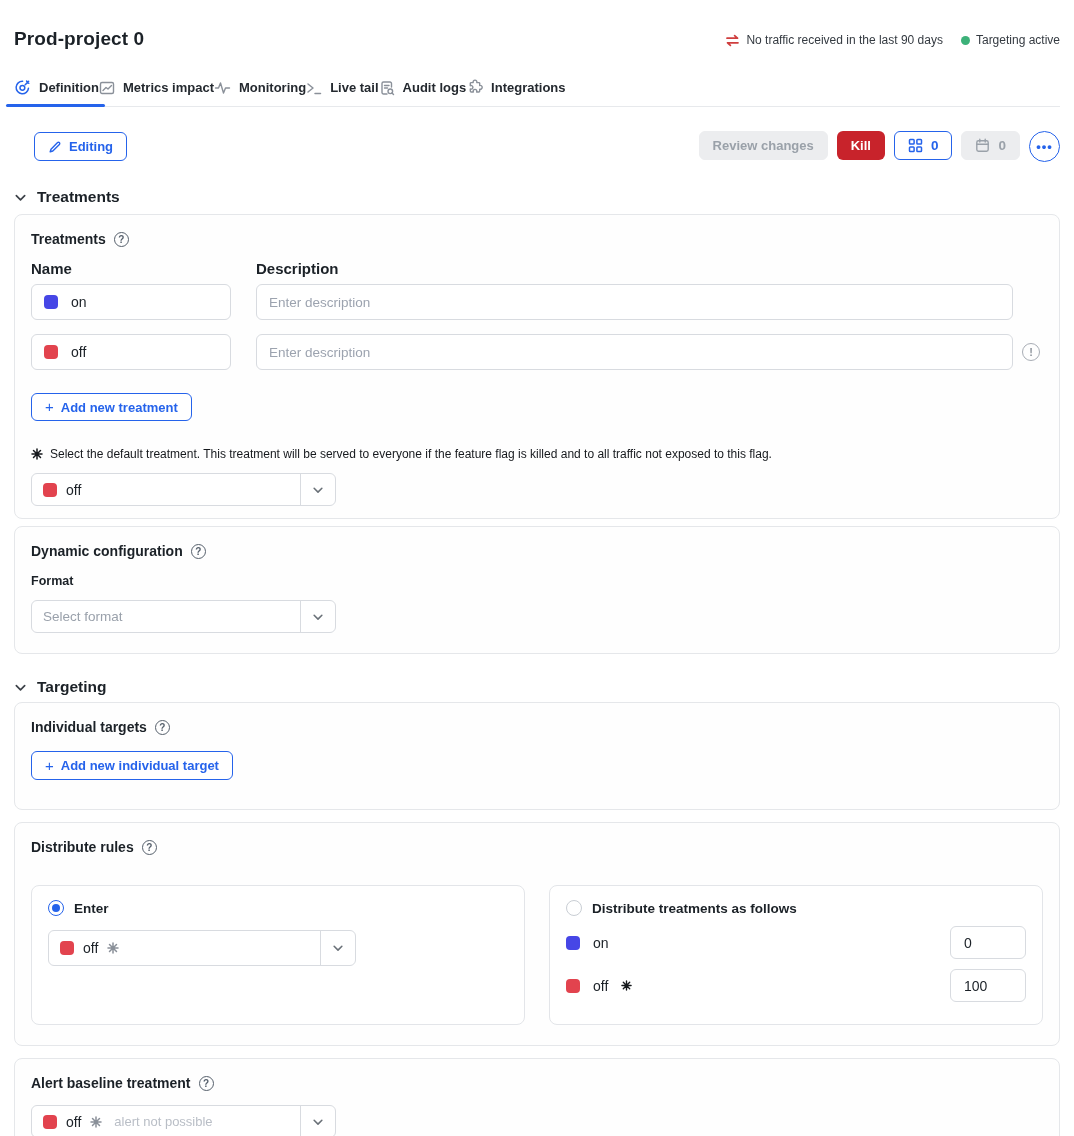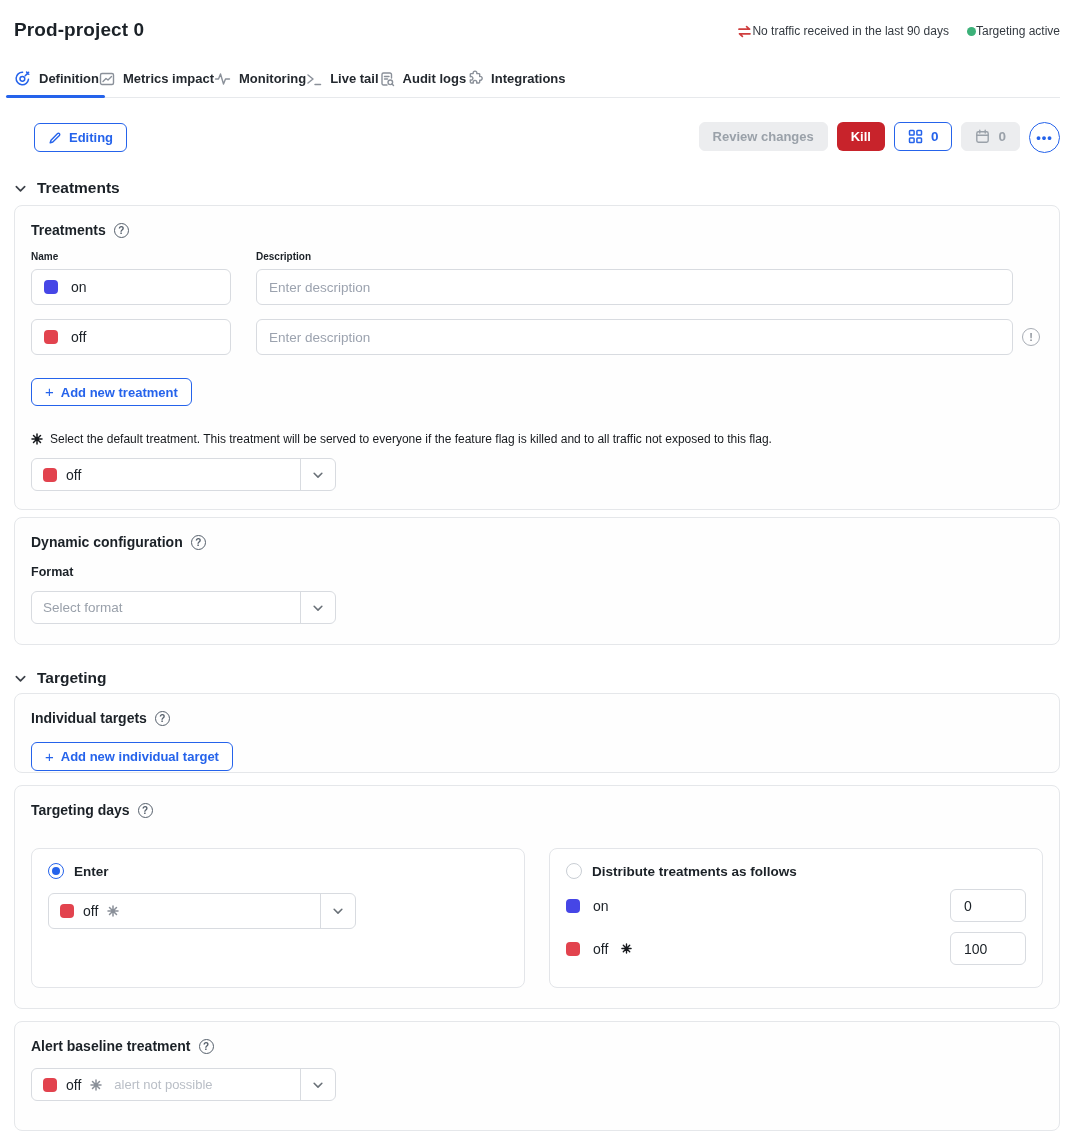--- a/index.html
+++ b/index.html
@@ -7,24 +7,24 @@
   body {
     font-family: "Liberation Sans", "DejaVu Sans", sans-serif;
     background: #ffffff;
     color: #1b2127;
     overflow: hidden;
     position: relative;
   }
   .content { padding: 0 14px; }
 
   
-  .header-row { display: flex; justify-content: space-between; align-items: flex-start; padding-top: 19px; }
+  .header-row { display: flex; justify-content: space-between; align-items: flex-start; padding-top: 28px; }
   .page-title { font-size: 19px; font-weight: 700; letter-spacing: .1px; }
   .status-group { display: flex; align-items: center; gap: 18px; margin-top: 5px; font-size: 12px; color: #343a41; }
-  .status-item { display: flex; align-items: center; }
+  .status-item { display: flex; align-items: center; gap: 6px; }
   .green-dot { width: 9px; height: 9px; border-radius: 50%; background: #3cb179; display: inline-block; }
 
   
   .tabs { display: flex; margin-top: 29px; border-bottom: 1px solid #e7e9ec; }
   .tab { display: flex; align-items: center; gap: 8px; padding-bottom: 10px; position: relative;
          font-size: 13px; font-weight: 700; color: #24292f; cursor: pointer; }
   .tab .ticon { color: #8a9099; display: flex; }
   .tab.active .ticon { color: #2563eb; }
   .tab.active::after { content: ""; position: absolute; left: -8px; right: -6px; bottom: -1px; height: 3px; background: #2563eb; border-radius: 2px; }
 
@@ -46,30 +46,30 @@
   
   .section-heading { display: flex; align-items: center; gap: 10px; font-size: 15.5px; font-weight: 700; }
   .sh-1 { margin-top: 26px; }
   .sh-2 { margin-top: 24px; }
 
   
   .panel { border: 1px solid #e5e7ea; border-radius: 8px; background: #fefefe; padding: 16px; }
   .panel-title { display: flex; align-items: center; gap: 8px; font-size: 14px; font-weight: 700; }
   .p-treatments { margin-top: 8px; height: 305px; }
   .p-dynamic { margin-top: 7px; height: 128px; }
-  .p-individual { margin-top: 6px; height: 80px; }
+  .p-individual { margin-top: 6px; height: 108px; }
   .p-rules { margin-top: 12px; height: 224px; }
   .p-alert { margin-top: 12px; height: 110px; }
 
   .help-icon { width: 15px; height: 15px; border-radius: 50%; border: 1px solid #56606c;
                color: #56606c; font-size: 10px; font-weight: 700; display: inline-flex;
                align-items: center; justify-content: center; flex: 0 0 auto; }
 
   
-  .col-labels { display: flex; margin-top: 13px; font-size: 10px; font-weight: 700; }
+  .col-labels { display: flex; margin-top: 13px; font-size: 15px; font-weight: 700; }
   .col-name-label { width: 225px; }
   .treat-row { display: flex; align-items: center; margin-top: 7px; }
   .treat-row + .treat-row { margin-top: 14px; }
   .name-box { width: 200px; height: 36px; border: 1px solid #d8dbe0; border-radius: 6px;
               display: flex; align-items: center; gap: 13px; padding: 0 12px; margin-right: 25px;
               background: #fff; font-size: 14px; }
   .sq { width: 14px; height: 14px; border-radius: 4px; flex: 0 0 auto; }
   .desc-input { width: 757px; height: 36px; border: 1px solid #d8dbe0; border-radius: 6px;
                 padding: 0 12px; font-size: 13.5px; font-family: inherit; color: #1b2127; background: #fff; }
   .desc-input::placeholder { color: #9ca3af; }
@@ -341,21 +341,21 @@
     </div>
     <button class="btn btn-outline-blue add-btn" style="margin-top:16px; height:29px;">
       <span class="plus">+</span>
       <span>Add new individual target</span>
     </button>
   </div>
 
   <div class="panel p-rules">
     <div class="rules-header">
       <div class="panel-title">
-        <span>Targeting days</span>
+        <span>Distribute rules</span>
         <span class="help-icon">?</span>
       </div>
     </div>
 
     <div class="rule-cards">
 
       <div class="rule-card">
         <div class="radio-row">
           <span class="radio checked"></span>
           <span>Enter</span>

